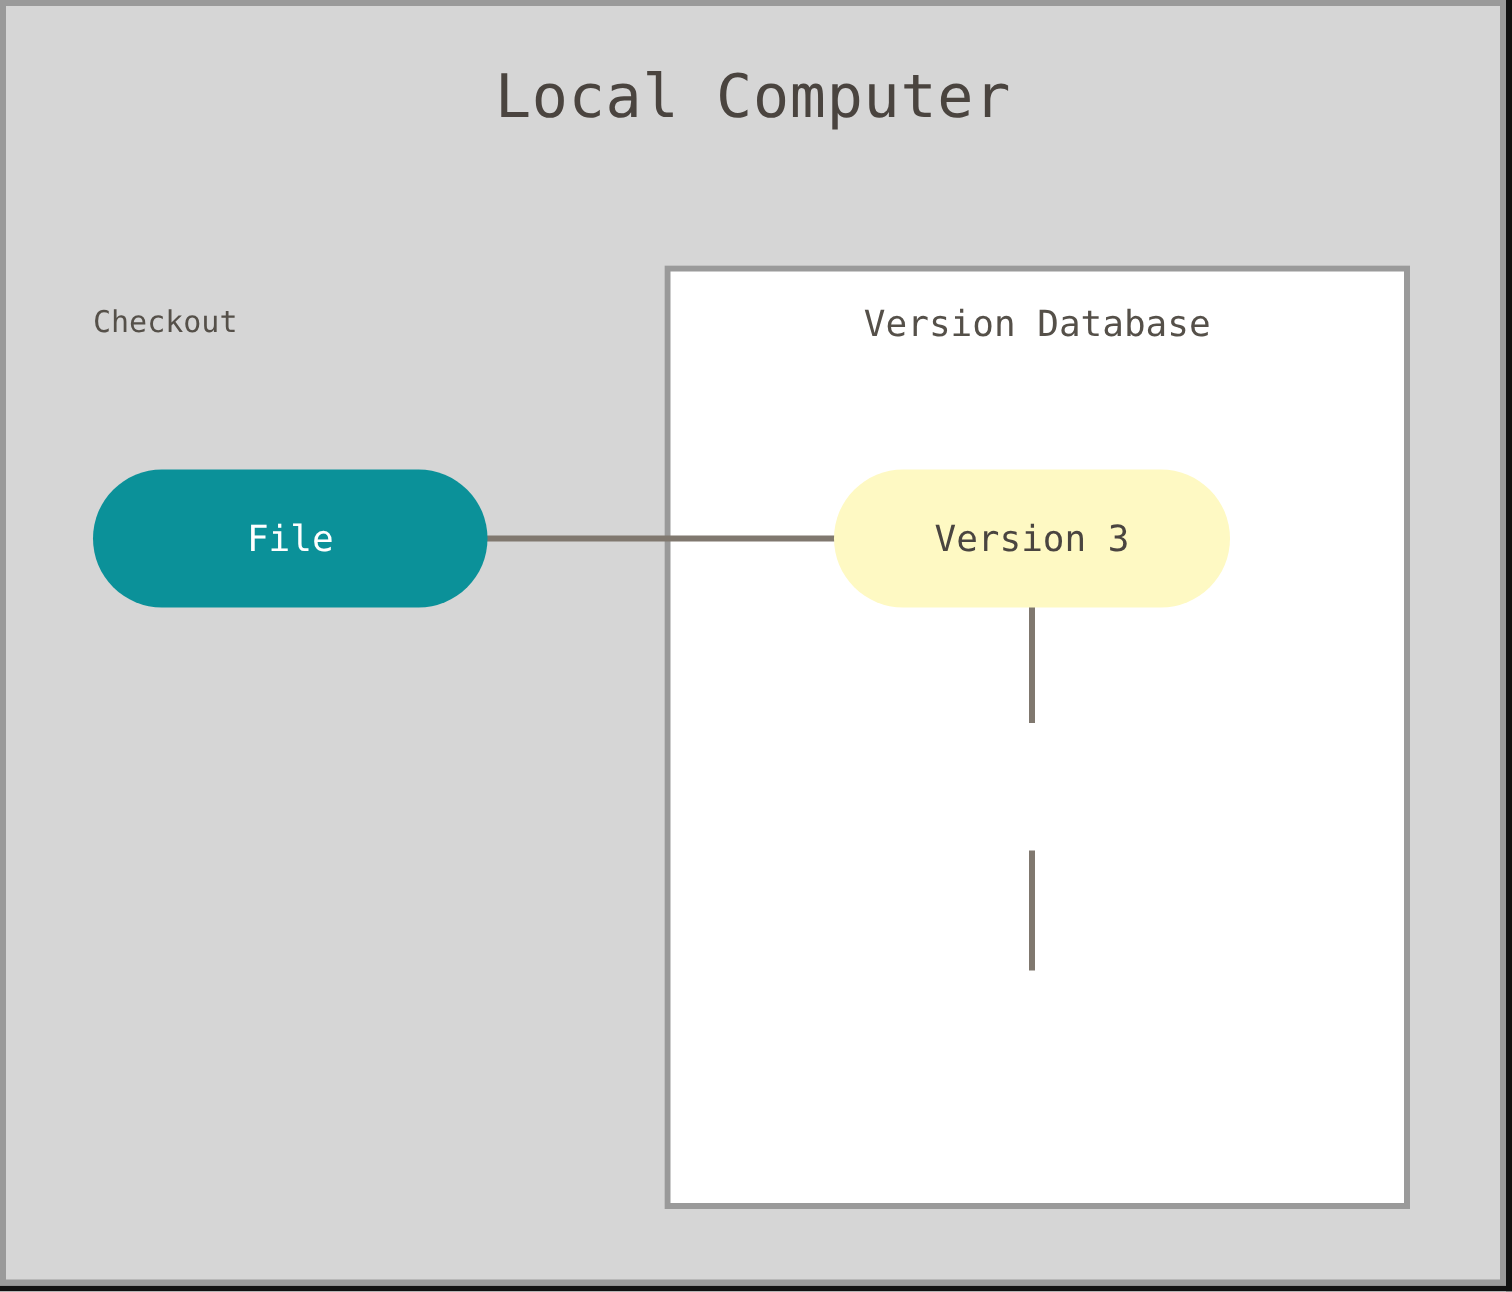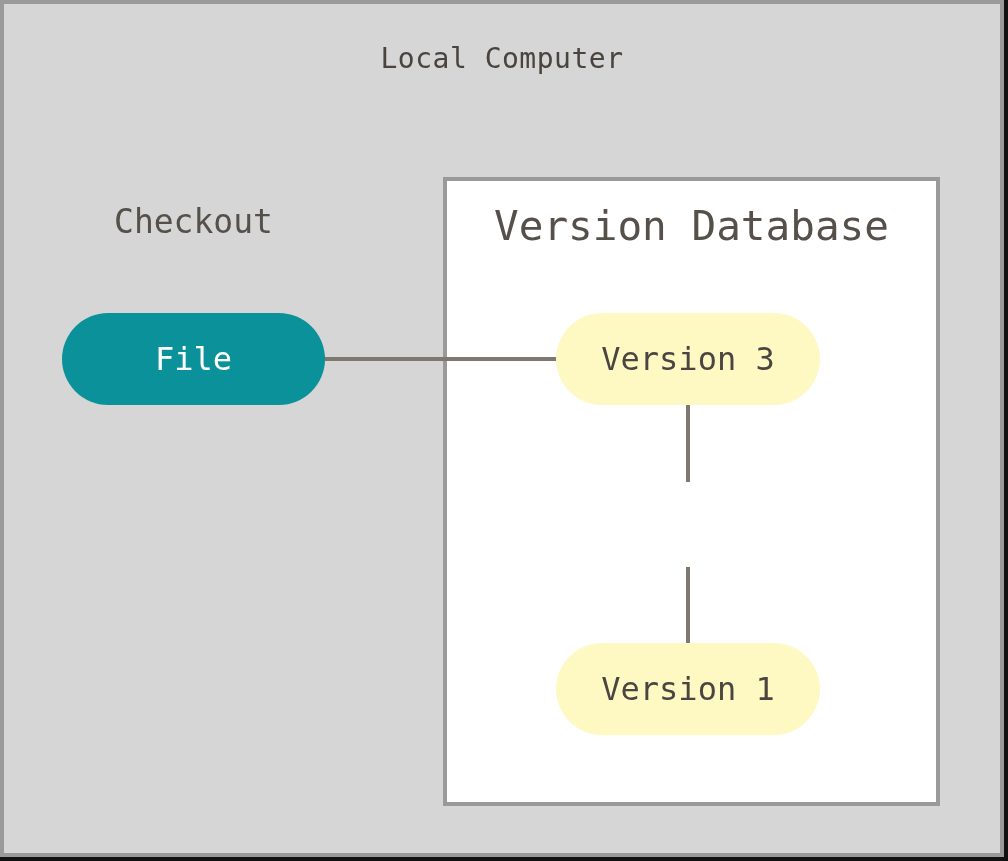--- a/index.html
+++ b/index.html
@@ -36,34 +36,34 @@
     pointer-events: none;
   }
 
   
   #title {
     position: absolute;
     left: 0;
     top: 42px;
     width: 1004px;
     text-align: center;
-    font-size: 28px;
+    font-size: 40px;
     letter-spacing: 0.5px;
     color: #4a443f;
     white-space: pre;
   }
 
   
   #checkout-label {
     position: absolute;
     left: 62px;
     top: 202px;
     width: 263px;
-    text-align: center;
-    font-size: 33px;
+    text-align: left;
+    font-size: 20px;
     color: #555049;
     white-space: pre;
   }
 
   
   #vdb-box {
     position: absolute;
     left: 443px;
     top: 177px;
     width: 497px;
@@ -71,21 +71,21 @@
     box-sizing: border-box;
     background: #ffffff;
     border: 4px solid #9a9a9a;
   }
   #vdb-label {
     position: absolute;
     left: 443px;
     top: 202px;
     width: 497px;
     text-align: center;
-    font-size: 41px;
+    font-size: 24px;
     color: #555049;
     white-space: pre;
     z-index: 4;
   }
 
   
   .edge-h {
     position: absolute;
     height: 4px;
     background: #80786f;
@@ -114,21 +114,21 @@
   }
 
   
   .node {
     position: absolute;
     box-sizing: border-box;
     display: flex;
     align-items: center;
     justify-content: center;
     border-radius: 46px;
-    font-size: 32px;
+    font-size: 24px;
     white-space: pre;
     z-index: 3;
   }
   .node-file {
     left: 62px;
     top: 313px;
     width: 263px;
     height: 92px;
     background: #0b9199;
     color: #ffffff;
@@ -161,15 +161,14 @@
 
   <div class="edge-h" id="edge-file-v3"></div>
   <div class="edge-v" id="edge-v3-v2"></div>
   <div class="edge-v" id="edge-v2-v1"></div>
 
   <div class="node node-file" id="node-file">File</div>
 
   <div class="node node-version" id="node-version-3">Version 3</div>
 
 
-  <div class="node node-version" id="node-version-1">Version 1</div>
 
 </div>
 
 </body></html>

